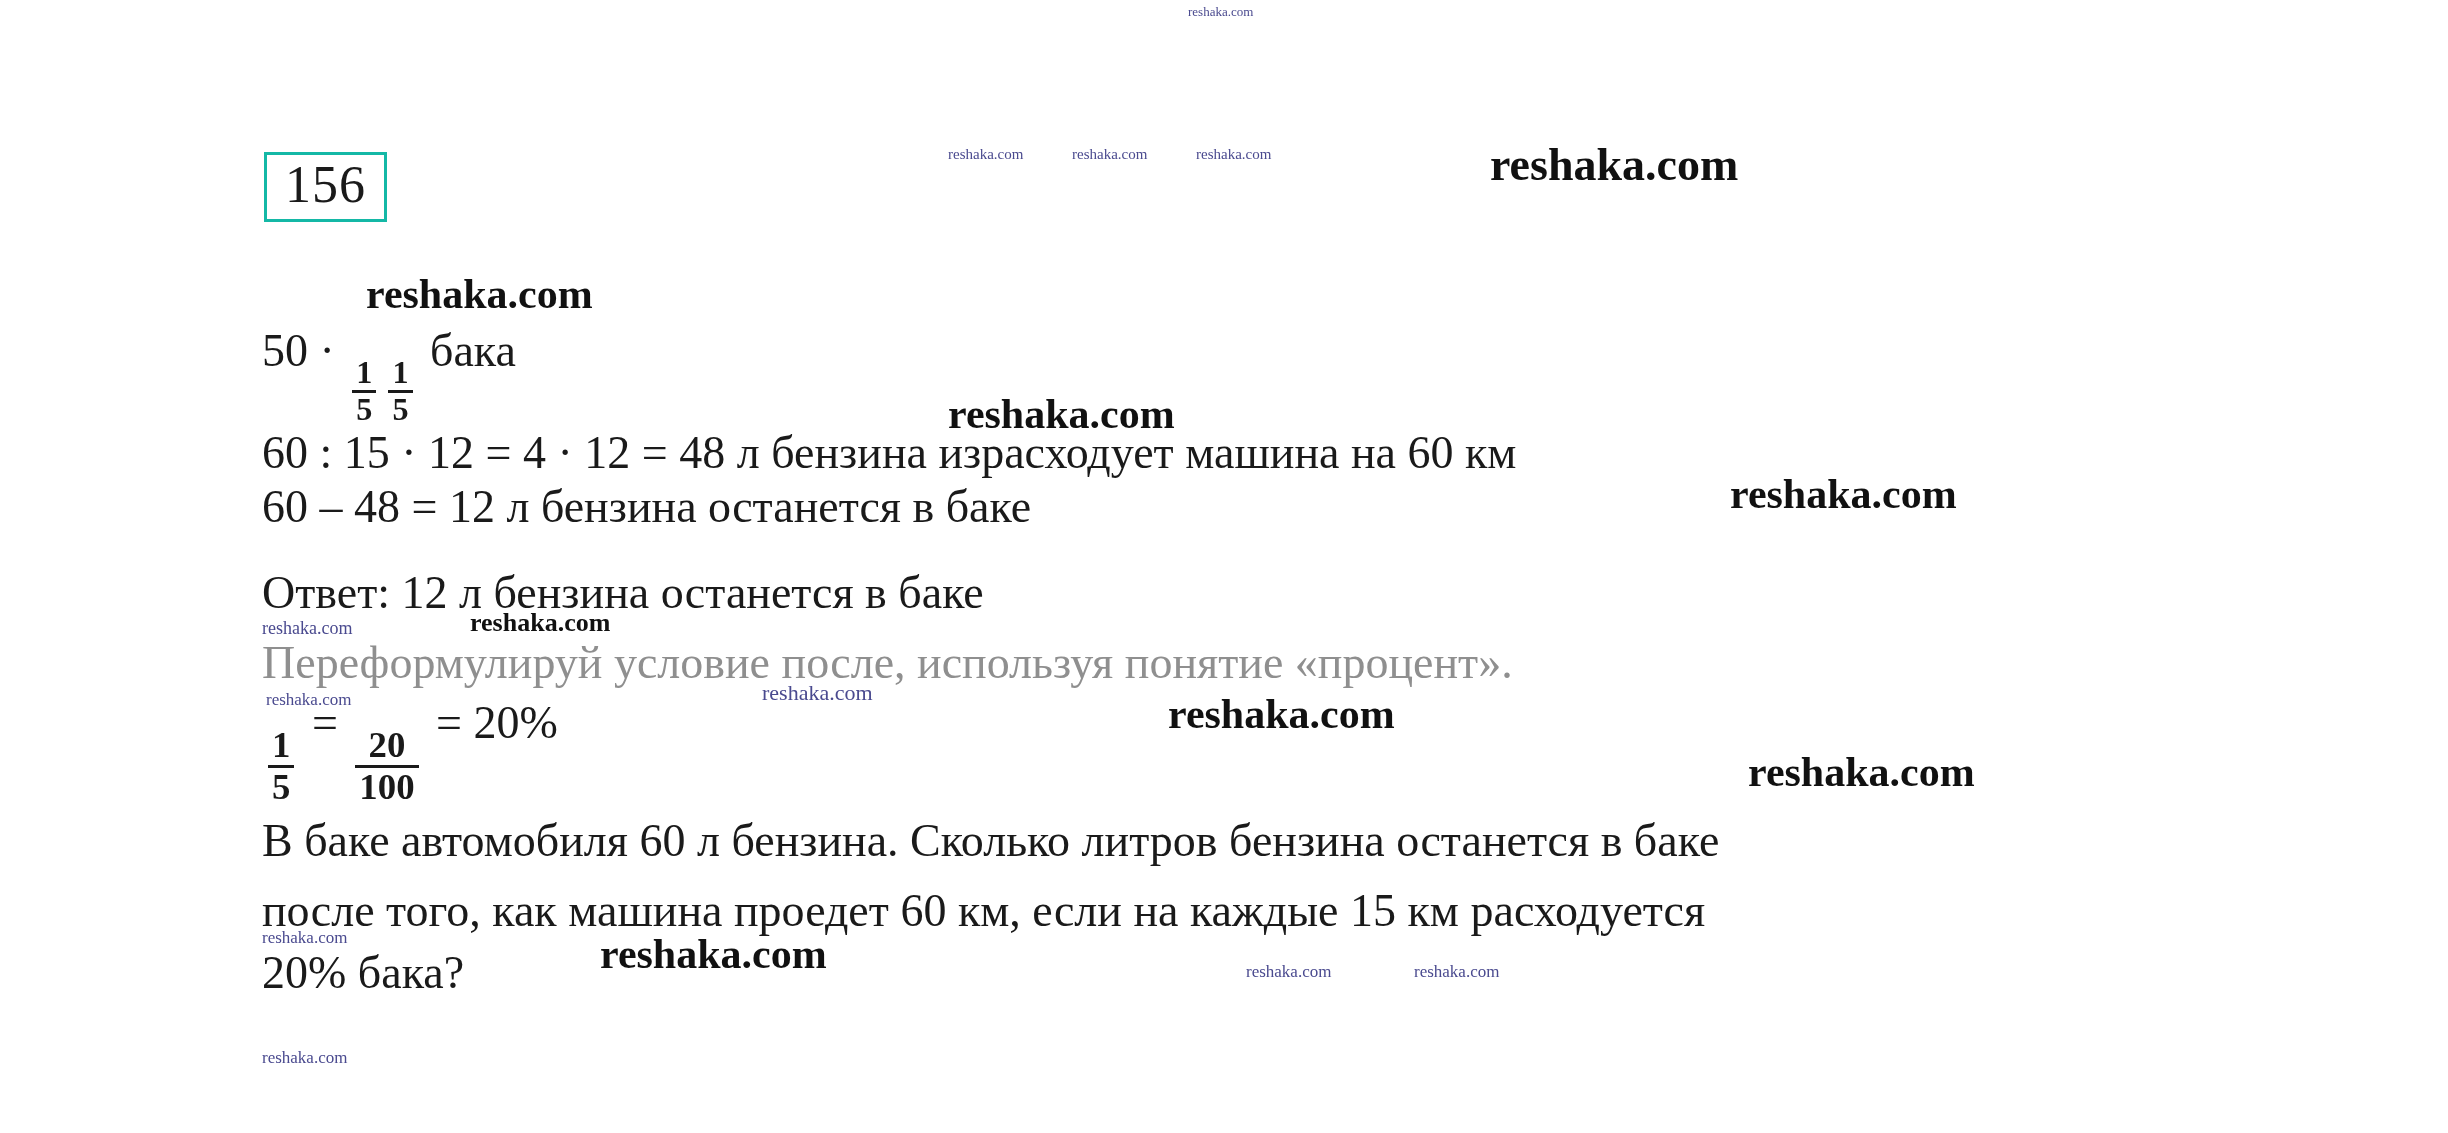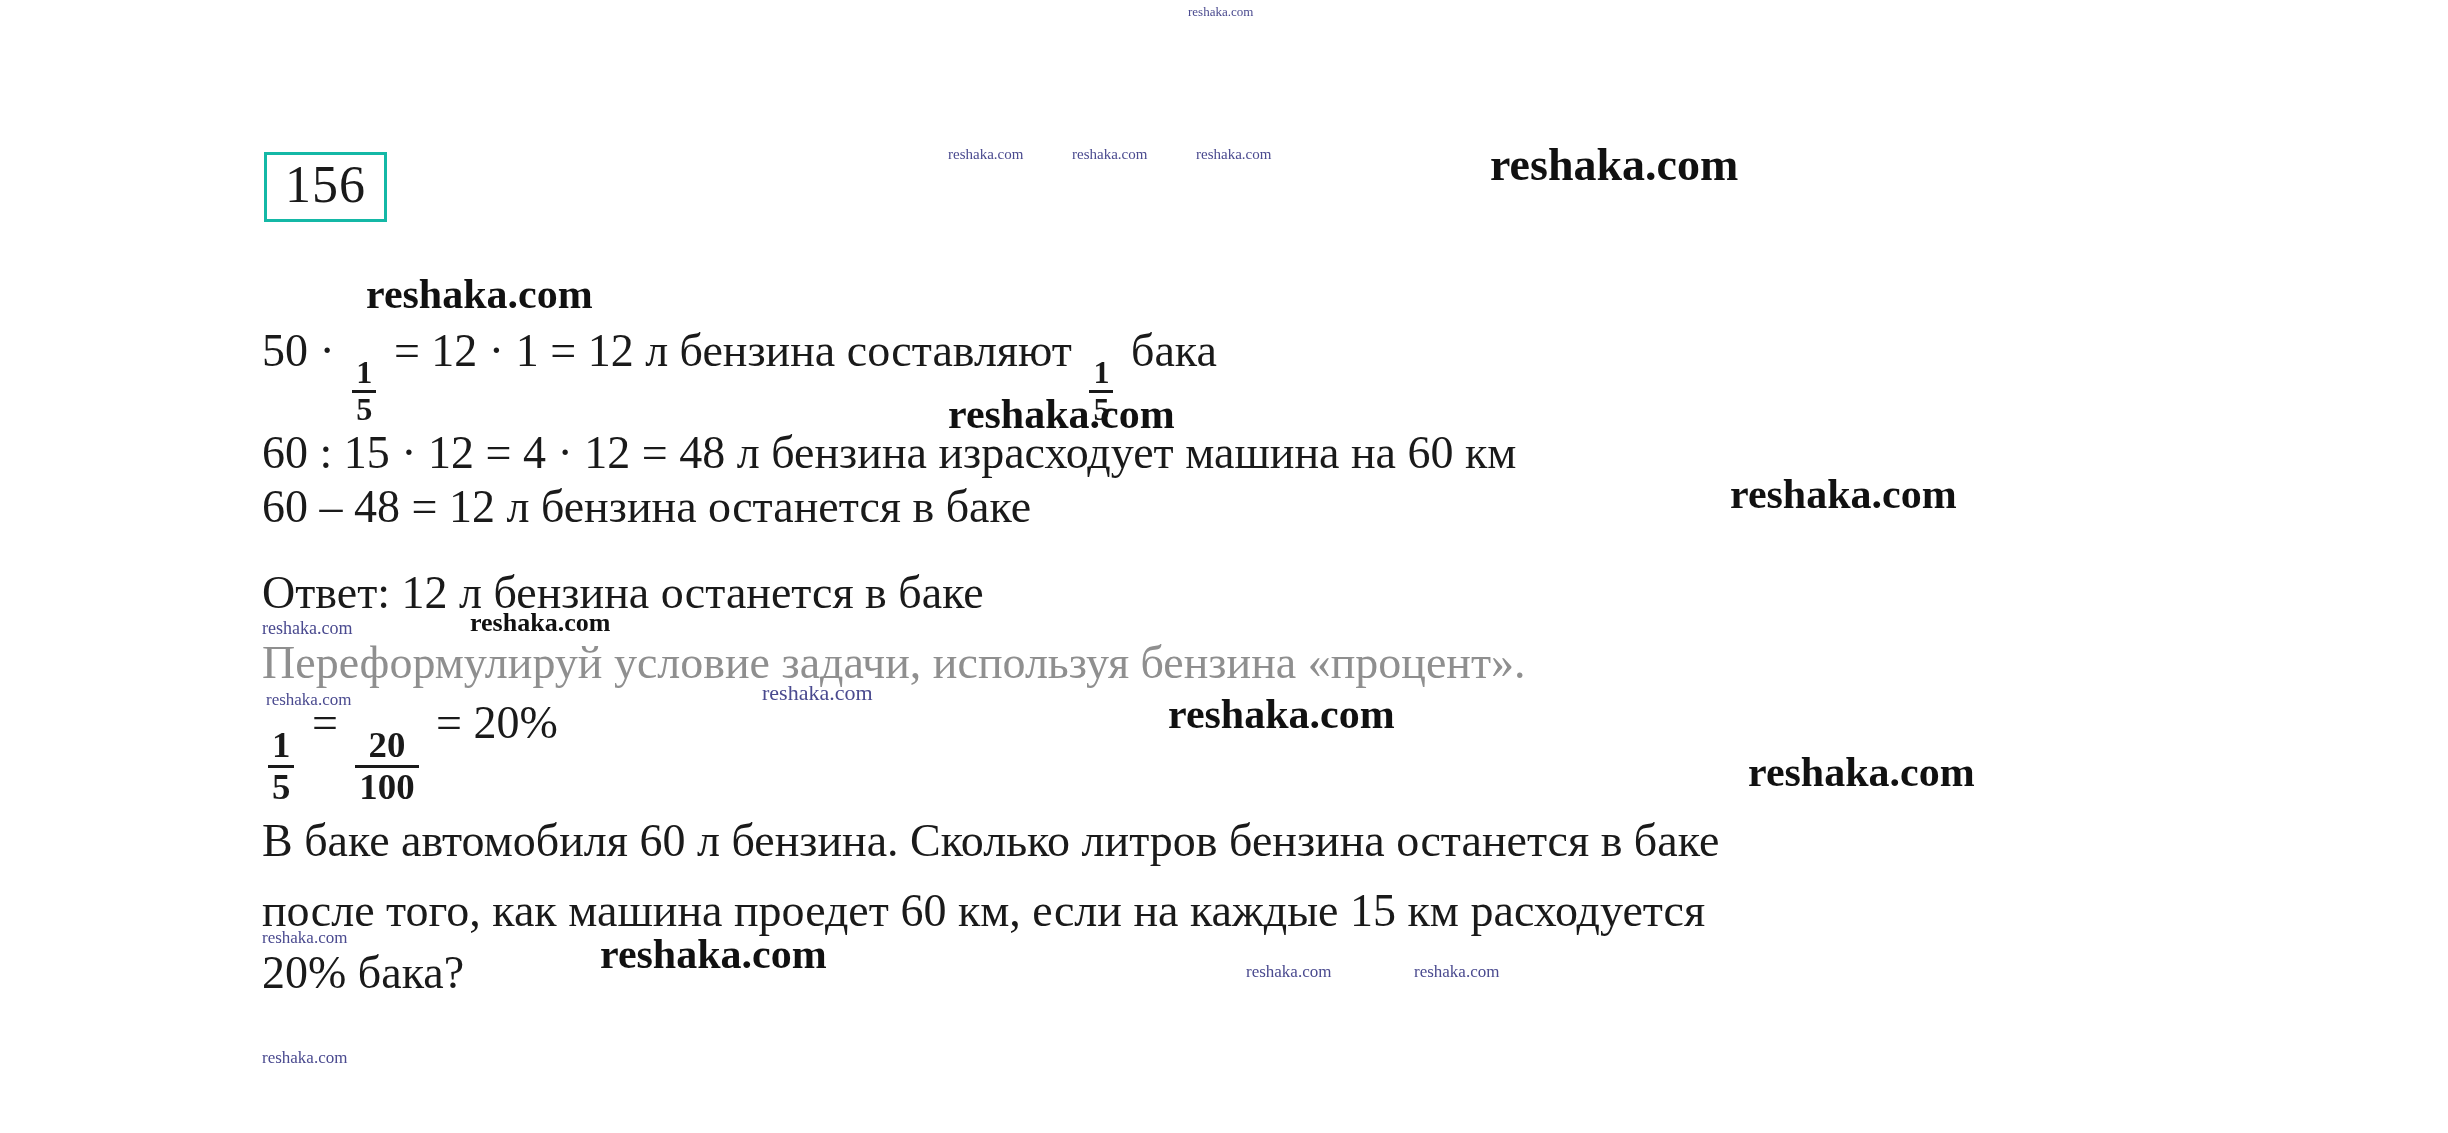--- a/index.html
+++ b/index.html
@@ -90,33 +90,33 @@
 <body>
 
 <div class="number-box">
   <span>156</span>
 </div>
 
 <div class="line l1">
   <span>50 · </span><span class="frac">
       <span class="num">1</span>
       <span class="den">5</span>
-    </span><span> = 12 · 1 = 12 л бензина составляют </span><span class="frac">
+    </span><span class="frac">
       <span class="num">1</span>
       <span class="den">5</span>
     </span><span> бака</span>
 </div>
 
 <div class="line l2">60 : 15 · 12 = 4 · 12 = 48 л бензина израсходует машина на 60 км</div>
 
 <div class="line l3">60 – 48 = 12 л бензина останется в баке</div>
 
 <div class="line l4">Ответ: 12 л бензина останется в баке</div>
 
-<div class="line l5 faded">Переформулируй условие задачи, используя бензина «процент».</div>
+<div class="line l5 faded">Переформулируй условие после, используя понятие «процент».</div>
 
 <div class="line l6">
   <span class="frac big">
       <span class="num">1</span>
       <span class="den">5</span>
     </span><span> = </span><span class="frac big">
       <span class="num">20</span>
       <span class="den">100</span>
     </span><span> = 20%</span>
 </div>

